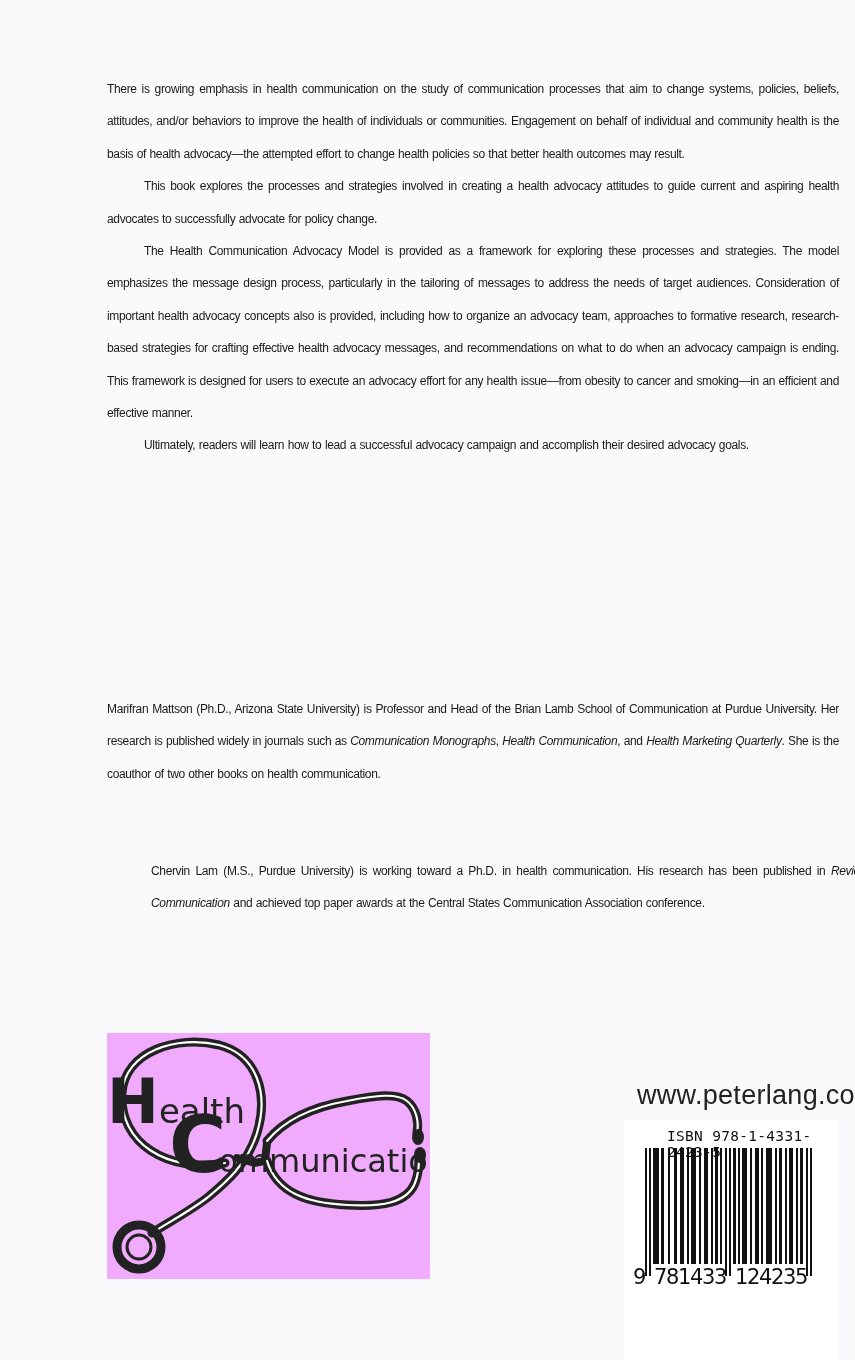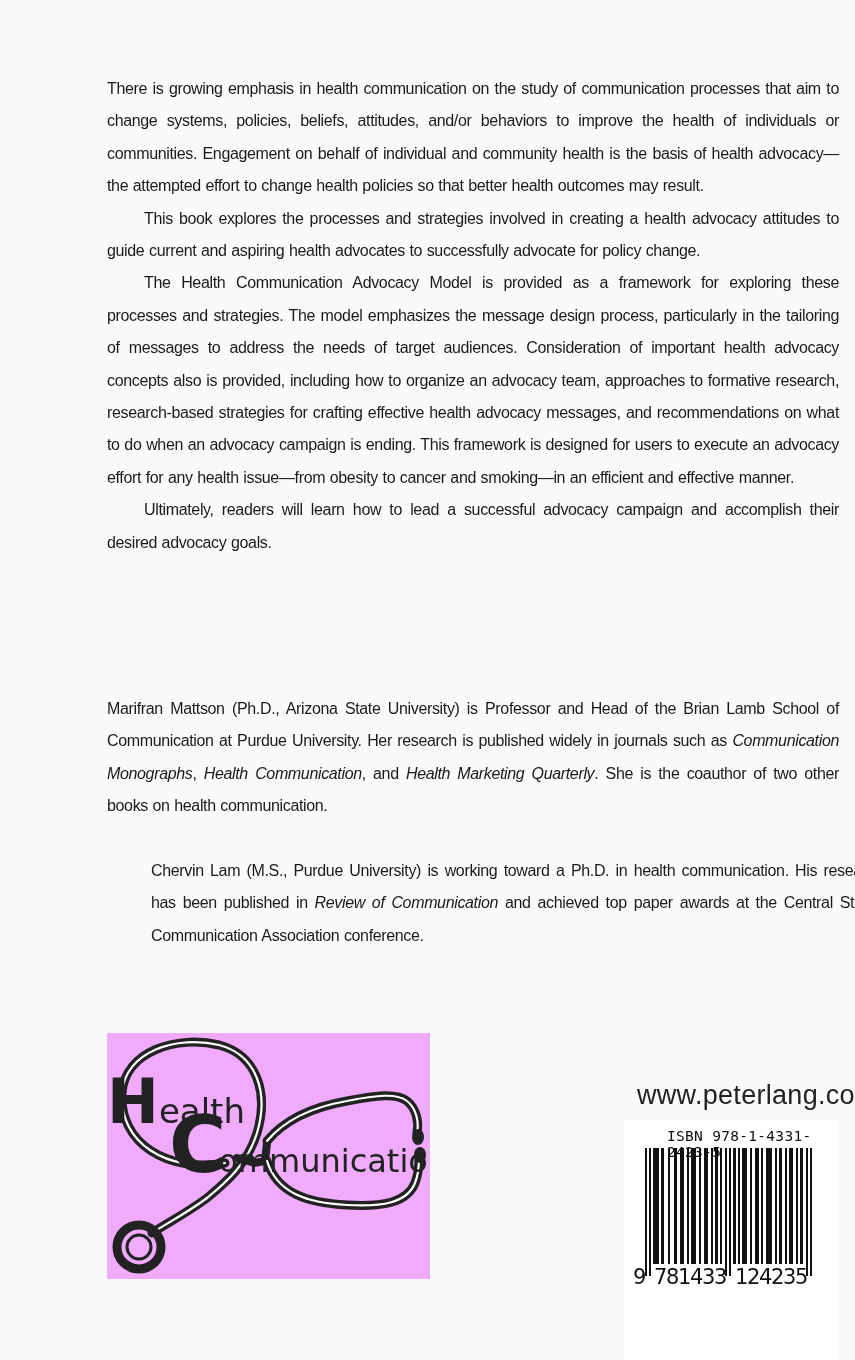--- a/index.html
+++ b/index.html
@@ -12,21 +12,21 @@
       background: #fafafc;
       position: relative;
       overflow: hidden;
       font-family: "Liberation Sans", sans-serif;
       color: #1a1a1a;
     }
     .text-block {
       position: absolute;
       left: 107px;
       width: 732px;
-      font-size: 16px;
+      font-size: 12px;
       line-height: 32.4px;
       text-align: justify;
       letter-spacing: -0.35px;
       word-spacing: 0.5px;
       font-stretch: condensed;
       transform-origin: left top;
     }
     .text-block p {
       margin: 0;
     }

